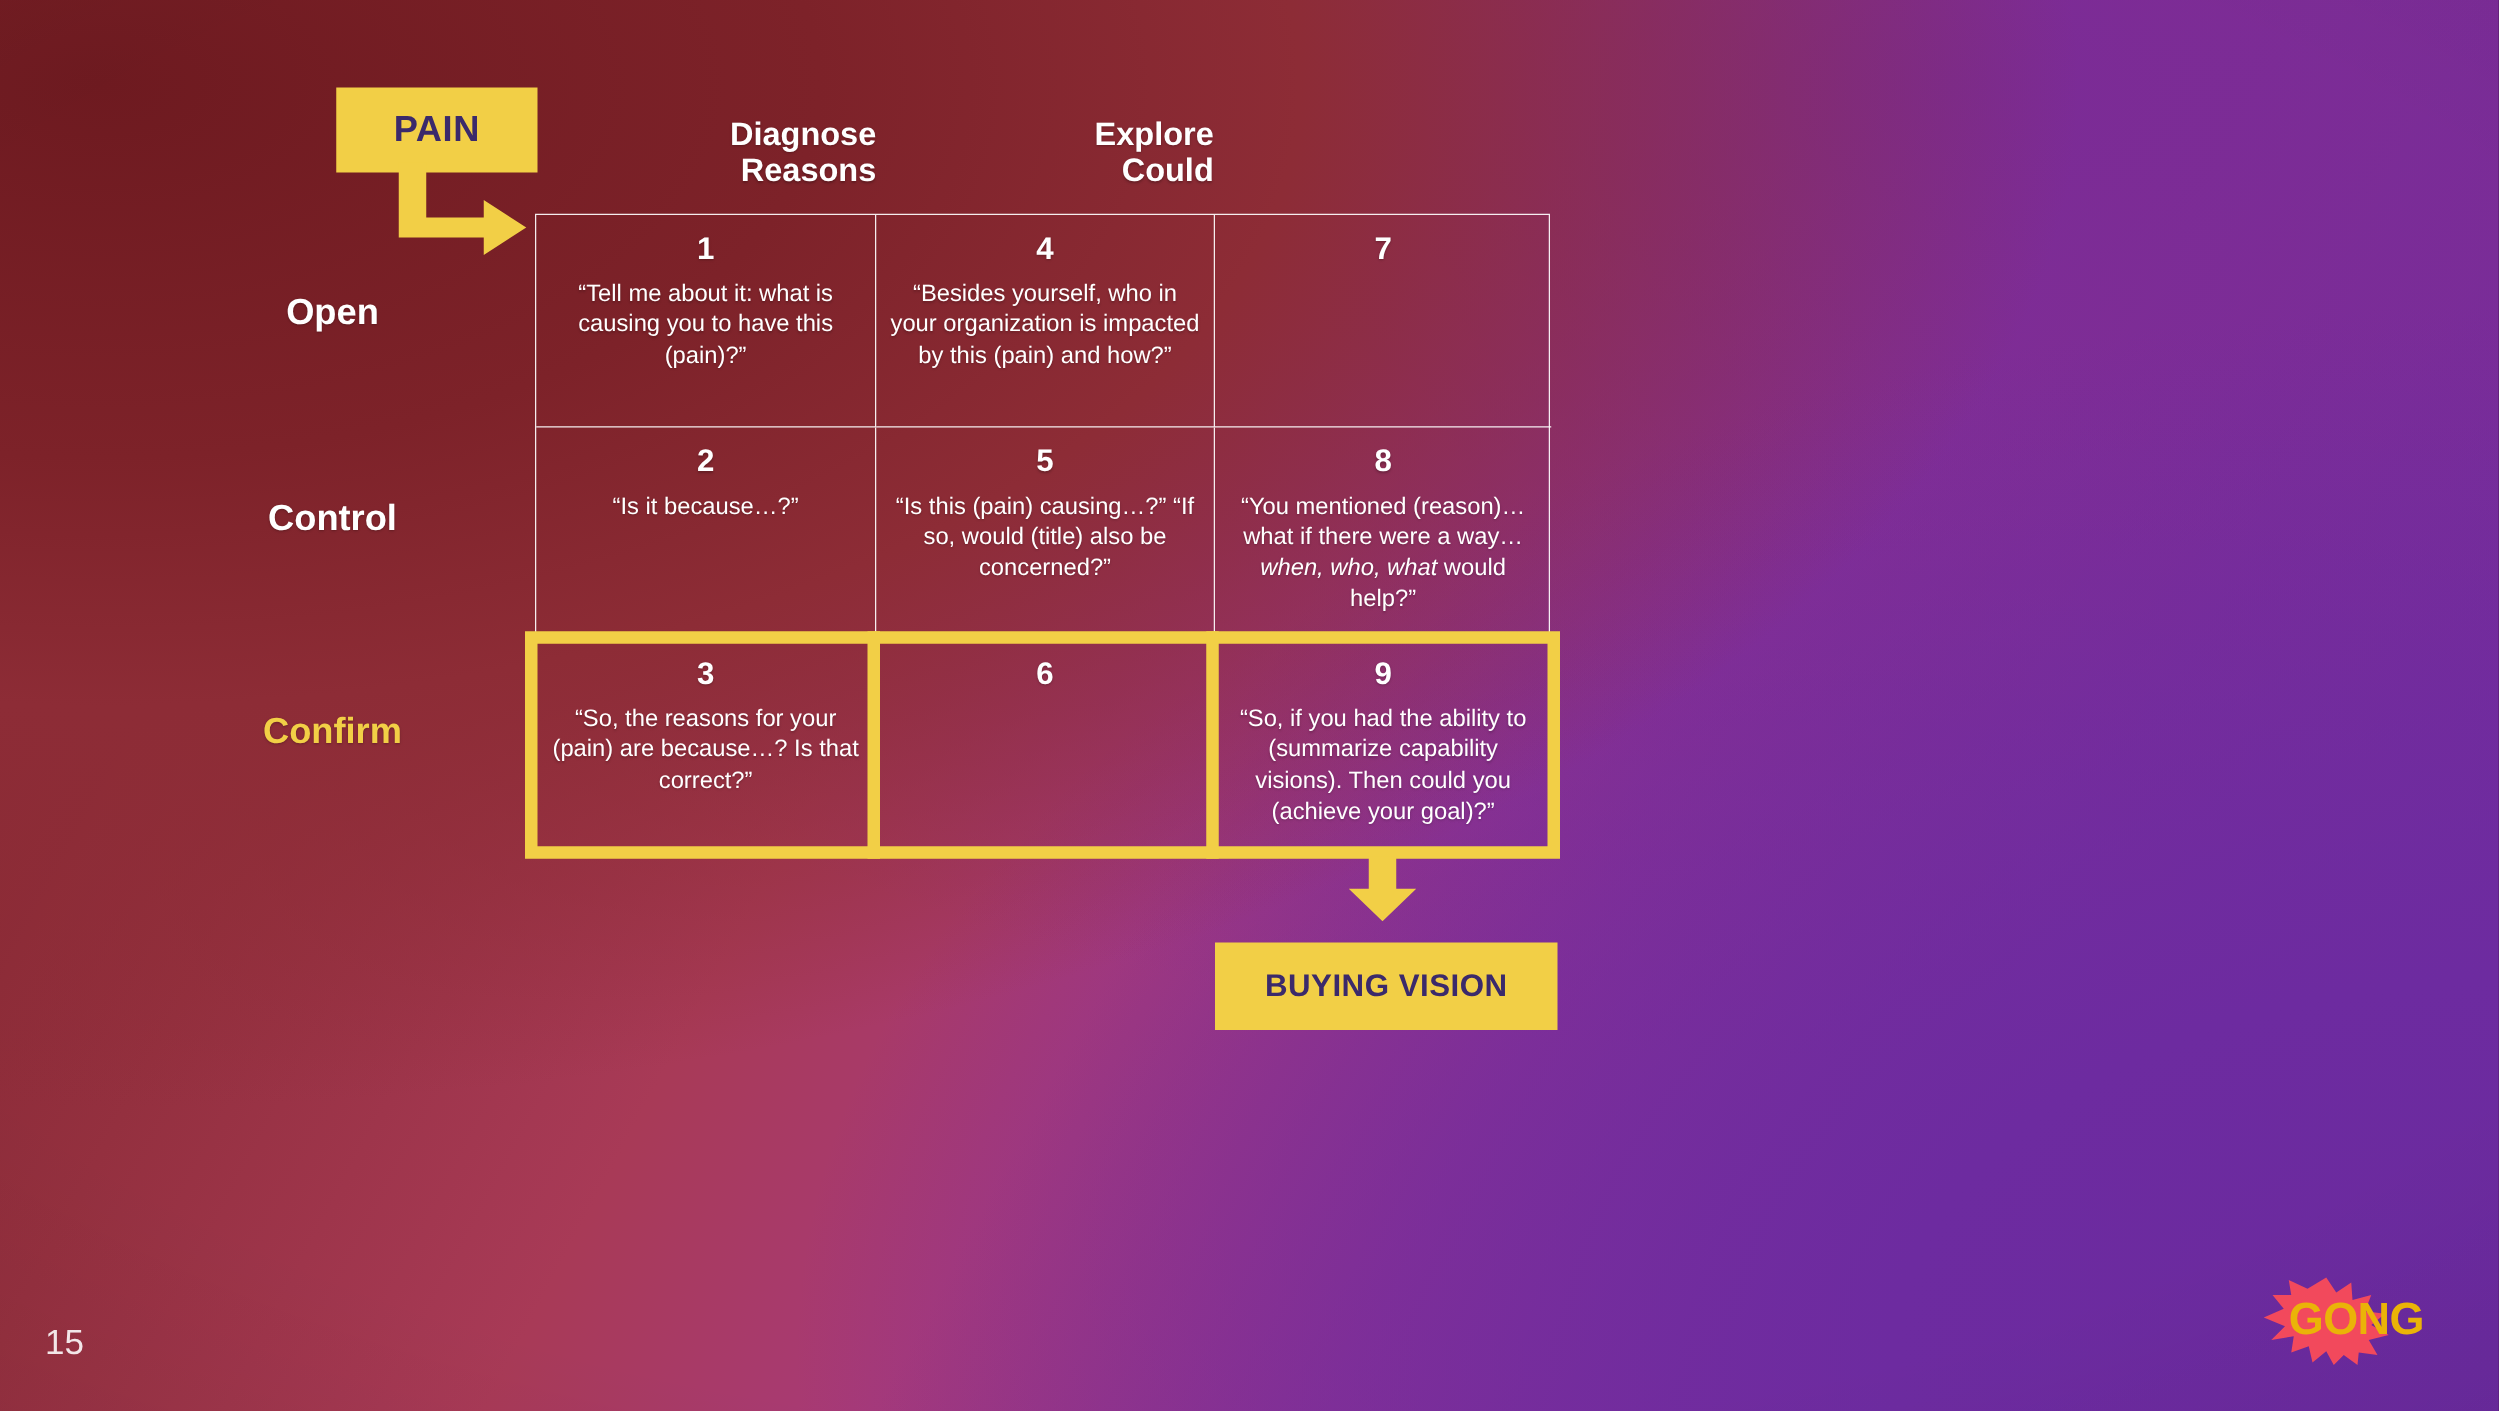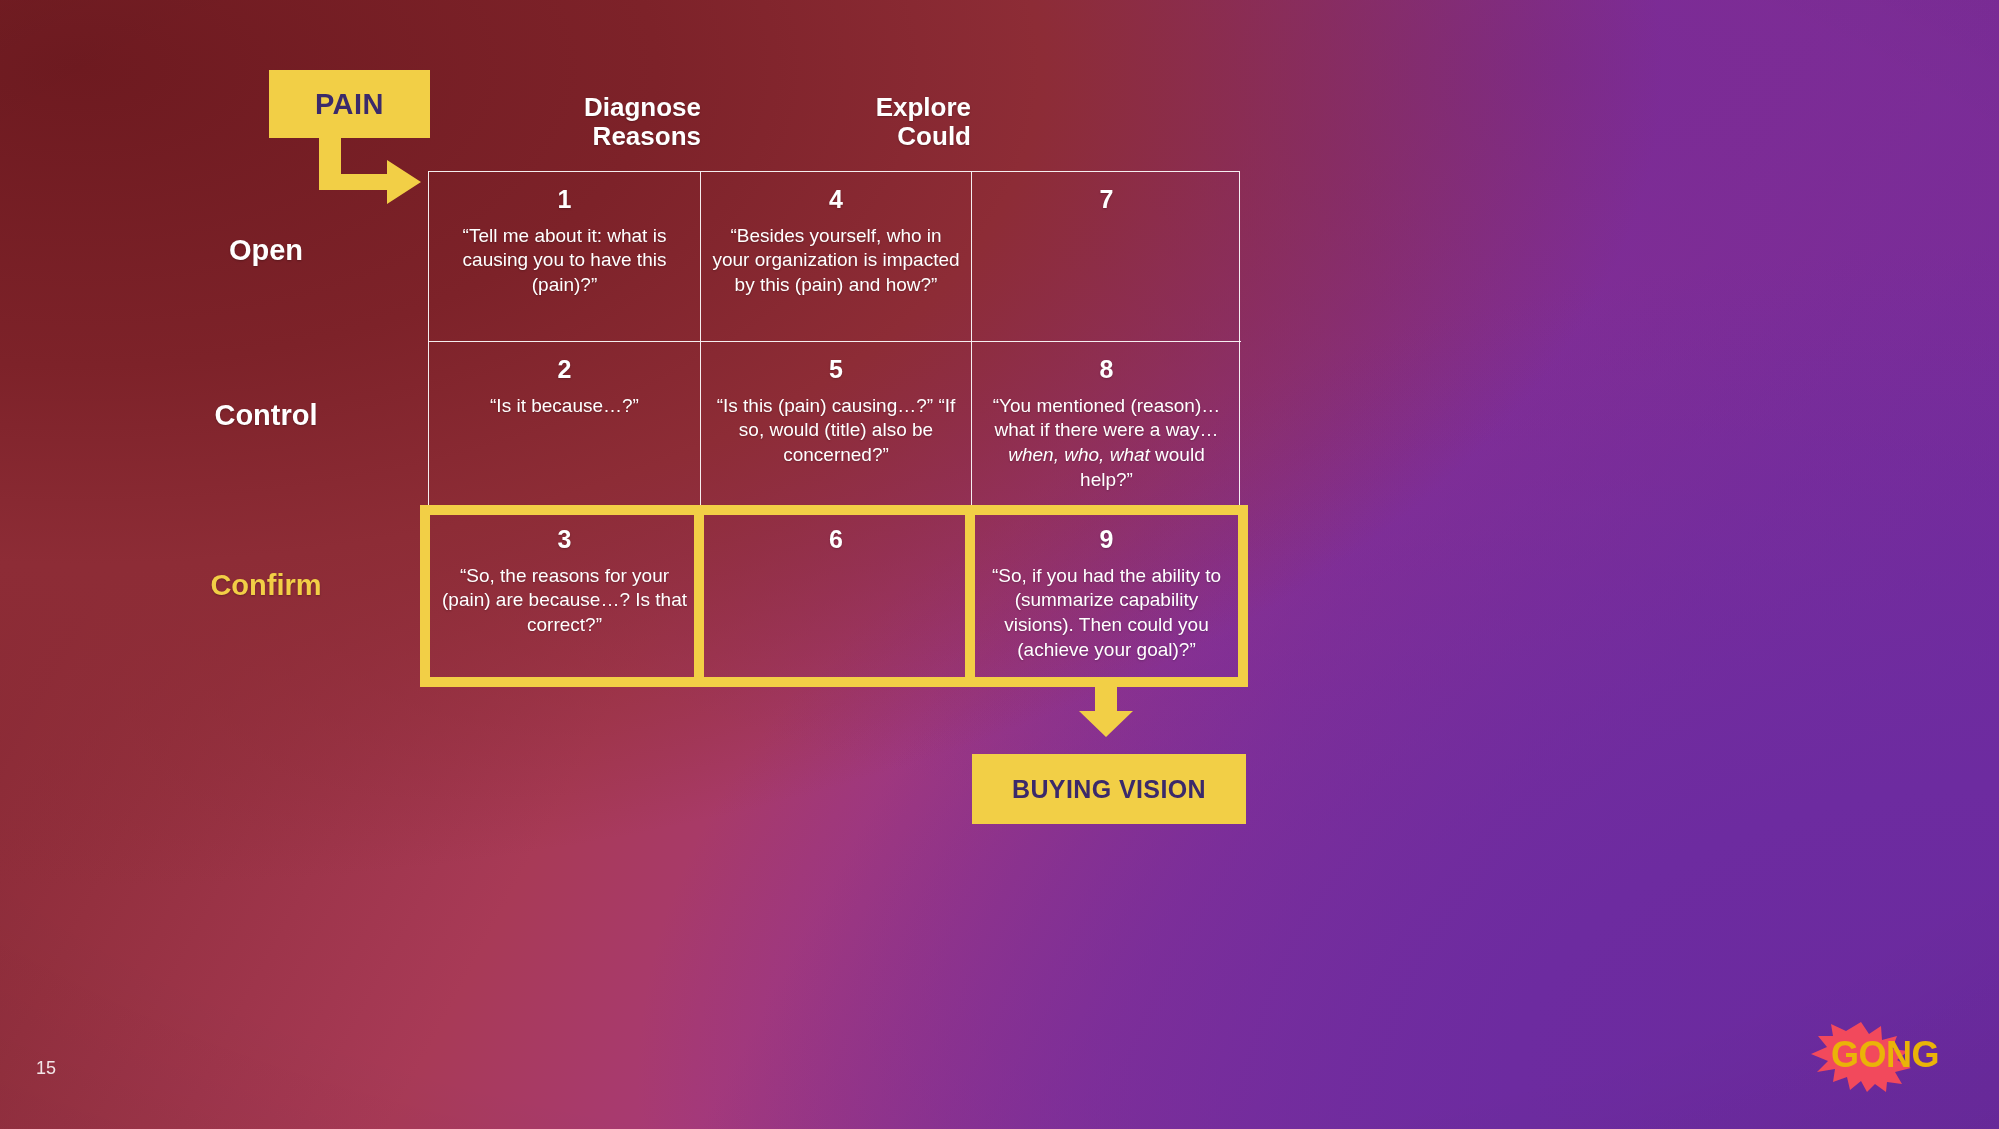--- a/index.html
+++ b/index.html
@@ -159,21 +159,21 @@
     font-size: 25px;
     font-weight: bold;
     letter-spacing: 0.4px;
   }
 
   
   .page-num {
     position: absolute;
     left: 36px; top: 1058px;
     color: rgba(255,255,255,0.88);
-    font-size: 18px;
+    font-size: 28px;
   }
 
   
   .gong {
     position: absolute;
     left: 1809px; top: 1020px;
     width: 160px; height: 72px;
   }
   .gong .burst { position: absolute; left: 0; top: 0; }
   .gong .word {

